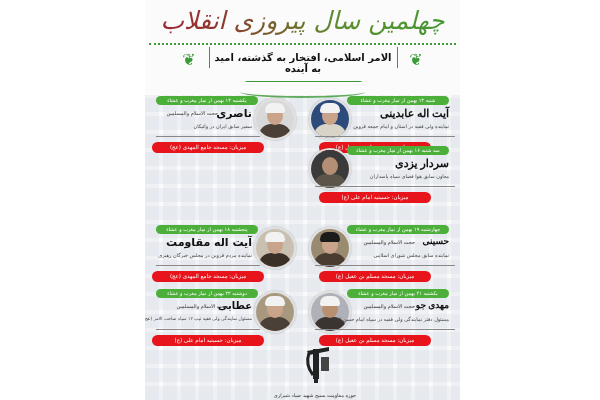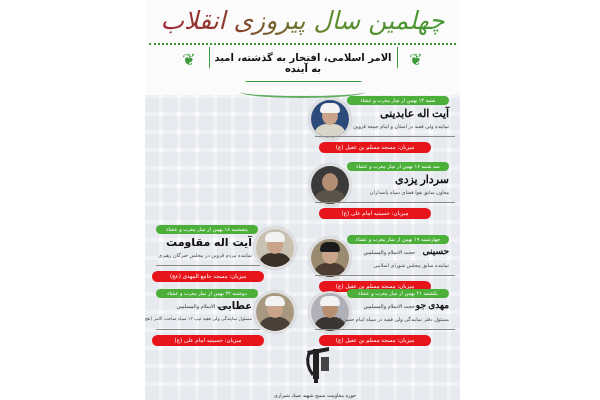--- a/index.html
+++ b/index.html
@@ -83,35 +83,49 @@
         <div class="bg" style="background:#2c4a7a"></div>
         <div class="body" style="background:#d9d4c8"></div>
         <div class="head"></div>
         <div class="turban"></div>
       </div>
     <div class="name">آیت اله عابدینی</div>
     <div class="desc">نماینده ولی فقیه در استان و امام جمعه قزوین</div>
     <div class="rule"></div>
     <div class="venue">میزبان: مسجد مسلم بن عقیل (ع)</div>
   </div>
+  <div class="card lc" style="left:5px;top:94px;">
+    <div class="pill">یکشنبه ۱۴ بهمن از نماز مغرب و عشاء</div>
+    <div class="photo">
+        <div class="bg" style="background:#d8d8d8"></div>
+        <div class="body" style="background:#4a4038"></div>
+        <div class="head"></div>
+        <div class="turban"></div>
+      </div>
+    <div class="name">ناصری</div>
+    <div class="pre" style="right:82px;">حجت الاسلام والمسلمین</div>
+    <div class="desc">سفیر سابق ایران در واتیکان</div>
+    <div class="rule"></div>
+    <div class="venue">میزبان: مسجد جامع المهدی (عج)</div>
+  </div>
 
-  <div class="card rc" style="left:160px;top:160px;">
+  <div class="card rc" style="left:160px;top:144px;">
     <div class="pill">سه شنبه ۱۶ بهمن از نماز مغرب و عشاء</div>
     <div class="photo">
         <div class="bg" style="background:#3a3a3a"></div>
         <div class="body" style="background:#5a5548"></div>
         <div class="head" style="background:#b58f75"></div>
       </div>
     <div class="name">سردار یزدی</div>
     <div class="desc">معاون سابق هوا فضای سپاه پاسداران</div>
     <div class="rule"></div>
     <div class="venue">میزبان: حسینیه امام علی (ع)</div>
   </div>
 
-  <div class="card rc" style="left:160px;top:233px;">
+  <div class="card rc" style="left:160px;top:223px;">
     <div class="pill">چهارشنبه ۱۹ بهمن از نماز مغرب و عشاء</div>
     <div class="photo">
         <div class="bg" style="background:#9a8a70"></div>
         <div class="body" style="background:#4a3c30"></div>
         <div class="head"></div>
         <div class="turban black"></div>
       </div>
     <div class="name" style="font-size:9px;">حسینی</div>
     <div class="pre" style="right:40px;">حجت الاسلام والمسلمین</div>
     <div class="desc">نماینده سابق مجلس شورای اسلامی</div>

